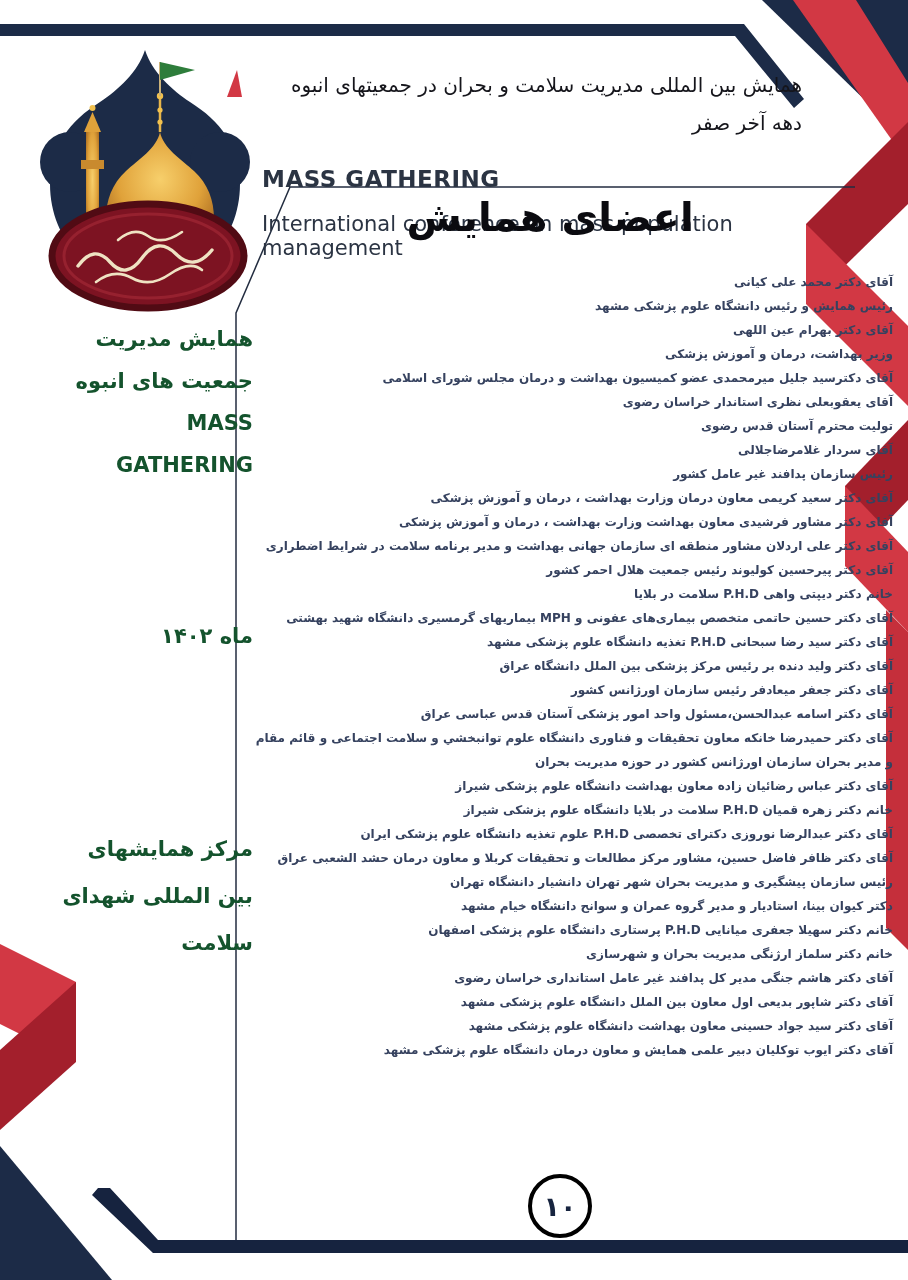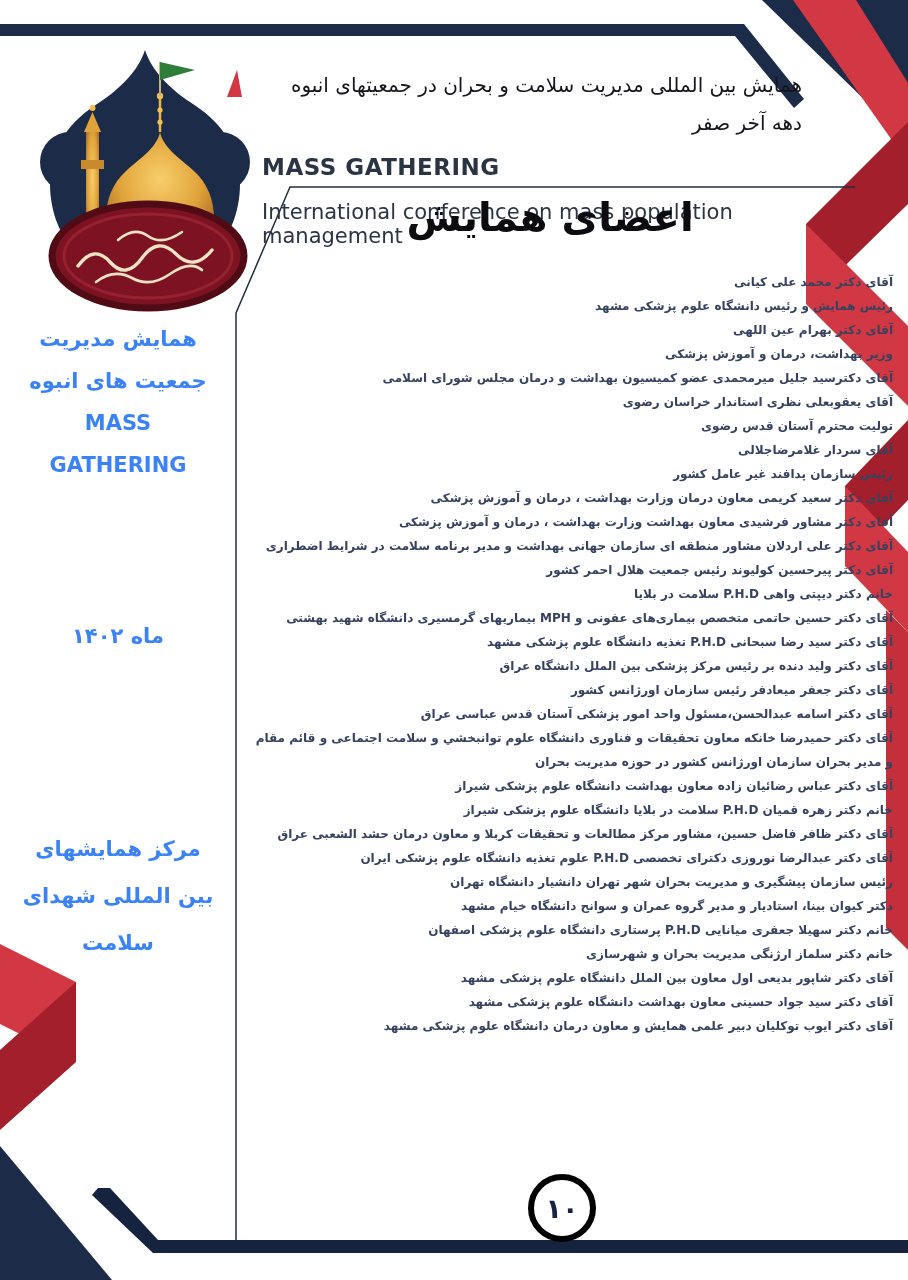--- a/index.html
+++ b/index.html
@@ -5,41 +5,41 @@
   html,body{margin:0;padding:0;}
   body{
     width:908px;height:1280px;position:relative;overflow:hidden;
     background:#ffffff;
     font-family:"DejaVu Sans","Liberation Sans",sans-serif;
   }
   .deco{position:absolute;left:0;top:0;z-index:0;}
   .emblem{position:absolute;left:30px;top:44px;z-index:2;}
   .header{position:absolute;left:262px;top:66px;width:540px;z-index:2;}
   .header-fa{direction:rtl;text-align:right;font-size:20px;font-weight:400;color:#15151b;line-height:38px;}
-  .header-en1{margin-top:12px;font-size:23px;font-weight:600;color:#2b3443;letter-spacing:.5px;}
+  .header-en1{margin-top:24px;font-size:23px;font-weight:600;color:#2b3443;letter-spacing:.5px;}
   .header-en2{margin-top:20px;font-size:21px;font-weight:500;color:#2b3443;}
   .page-title{
     position:absolute;left:270px;top:194px;width:560px;z-index:2;
     direction:rtl;text-align:center;font-size:40px;font-weight:900;color:#0b0b10;
   }
   .members{
     position:absolute;left:250px;top:270px;width:643px;z-index:2;
     direction:rtl;text-align:right;font-size:12px;line-height:24px;
     font-weight:600;color:#36425f;
   }
   .side-block{
-    position:absolute;left:0;width:236px;z-index:2;
-    direction:rtl;text-align:center;font-weight:700;color:#3b82f6;
+    position:absolute;left:17px;width:236px;z-index:2;
+    direction:rtl;font-weight:700;color:#14532d;
   }
   .side-event{top:318px;font-size:21px;line-height:42px;}
   .side-date{top:614px;font-size:21px;line-height:44px;}
   .side-venue{top:826px;font-size:21px;line-height:47px;}
   .page-badge{
     position:absolute;left:528px;top:1174px;width:56px;height:56px;z-index:2;
-    border:6px solid #000000;border-radius:50%;background:#fff;
+    border:4px solid #000000;border-radius:50%;background:#fff;
     display:flex;align-items:center;justify-content:center;
     font-size:27px;font-weight:700;color:#17243f;
   }
 </style>
 </head>
 <body>
 
 <svg class="deco" width="908" height="1280" viewBox="0 0 908 1280">
 
   <polygon points="0,24 744,24 804,99 794,108 735,36 0,36" fill="#1c2b47"></polygon>
@@ -137,26 +137,27 @@
     <div class="member">آقای دکتر پیرحسین کولیوند رئیس جمعیت هلال احمر کشور</div>
     <div class="member">خانم دکتر دیپتی واهی P.H.D سلامت در بلایا</div>
     <div class="member">آقای دکتر حسین حاتمی متخصص بیماری‌های عفونی و MPH بیماریهای گرمسیری دانشگاه شهید بهشتی</div>
     <div class="member">آقای دکتر سید رضا سبحانی P.H.D تغذیه دانشگاه علوم پزشکی مشهد</div>
     <div class="member">آقای دکتر ولید دنده بر رئیس مرکز پزشکی بین الملل دانشگاه عراق</div>
     <div class="member">آقای دکتر جعفر میعادفر رئیس سازمان اورژانس کشور</div>
     <div class="member">آقای دکتر اسامه عبدالحسن،مسئول واحد امور پزشکی آستان قدس عباسی عراق</div>
     <div class="member">آقای دکتر حمیدرضا خانکه معاون تحقیقات و فناوری دانشگاه علوم توانبخشي و سلامت اجتماعی و قائم مقام و مدیر بحران سازمان اورژانس کشور در حوزه مدیریت بحران</div>
     <div class="member">آقای دکتر عباس رضائیان زاده معاون بهداشت دانشگاه علوم پزشکی شیراز</div>
     <div class="member">خانم دکتر زهره قمیان P.H.D سلامت در بلایا دانشگاه علوم پزشکی شیراز</div>
+    <div class="member">آقای دکتر عبدالرضا نوروزی دکترای تخصصی P.H.D علوم تغذیه دانشگاه علوم پزشکی ایران</div>
     <div class="member">آقای دکتر ظافر فاضل حسین، مشاور مرکز مطالعات و تحقیقات کربلا و معاون درمان حشد الشعبی عراق</div>
-    <div class="member">آقای دکتر عبدالرضا نوروزی دکترای تخصصی P.H.D علوم تغذیه دانشگاه علوم پزشکی ایران</div>
     <div class="member">رئیس سازمان پیشگیری و مدیریت بحران شهر تهران دانشیار دانشگاه تهران</div>
     <div class="member">دکتر کیوان بینا، استادیار و مدیر گروه عمران و سوانح دانشگاه خیام مشهد</div>
     <div class="member">خانم دکتر سهیلا جعفری میانایی P.H.D پرستاری دانشگاه علوم پزشکی اصفهان</div>
     <div class="member">خانم دکتر سلماز ارژنگی مدیریت بحران و شهرسازی</div>
+    <div class="member">آقای دکتر هاشم جنگی مدیر کل پدافند غیر عامل استانداری خراسان رضوی</div>
     <div class="member">آقای دکتر شاپور بدیعی اول معاون بین الملل دانشگاه علوم پزشکی مشهد</div>
     <div class="member">آقای دکتر سید جواد حسینی معاون بهداشت دانشگاه علوم پزشکی مشهد</div>
     <div class="member">آقای دکتر ایوب توکلیان دبیر علمی همایش و معاون درمان دانشگاه علوم پزشکی مشهد</div>
   </div>
 
 <div class="side-block side-event">
     <div>همایش مدیریت</div>
     <div>جمعیت های انبوه</div>
     <div>MASS</div>
     <div>GATHERING</div>

